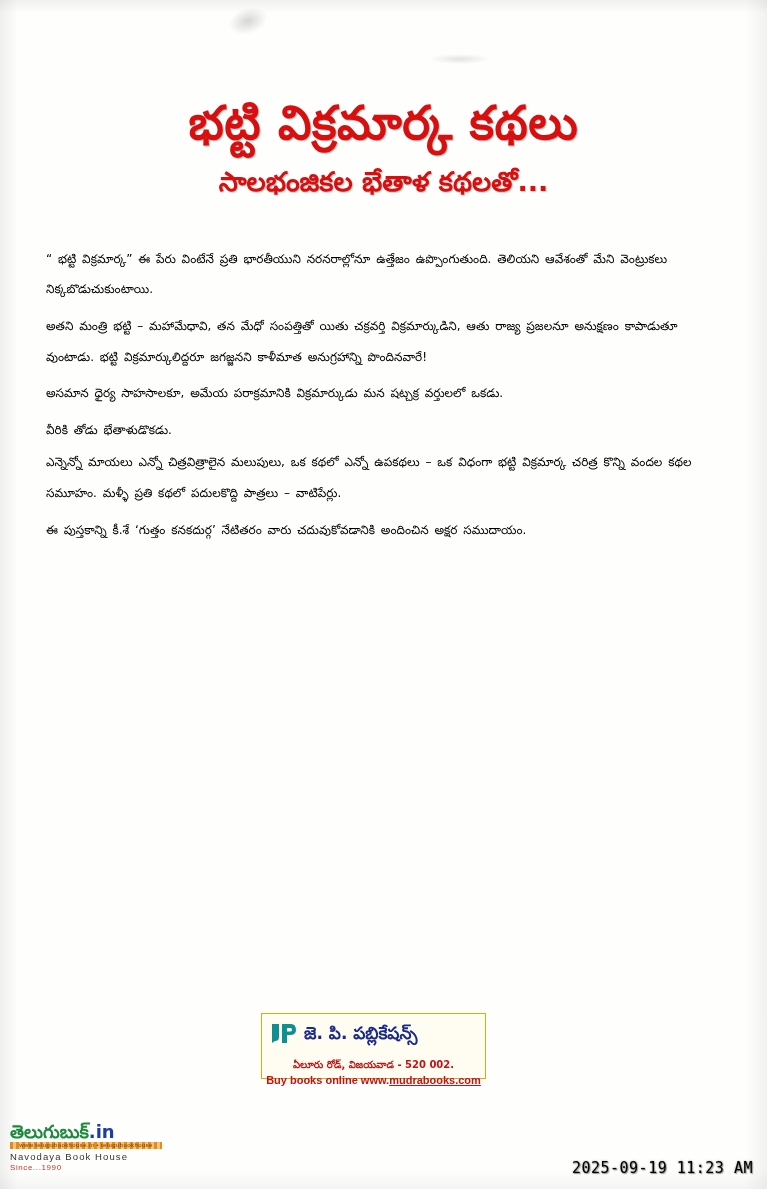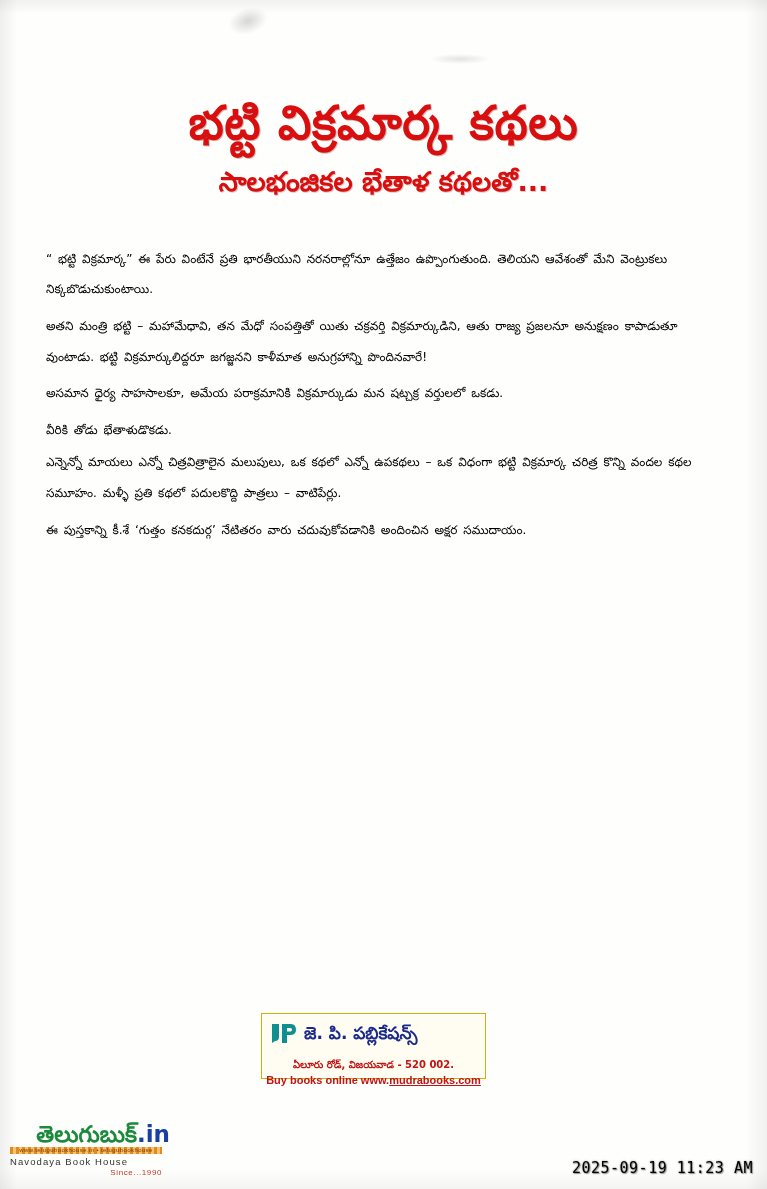--- a/index.html
+++ b/index.html
@@ -145,24 +145,23 @@
   
   .wm-left {
     position: absolute;
     left: 10px;
     top: 1123px;
     width: 160px;
   }
   .wm-logo {
     font-family: "DejaVu Sans", sans-serif;
     font-weight: bold;
-    font-size: 23px;
+    font-size: 18px;
     color: #1c8a3c;
     line-height: 1;
-    text-align: right;
   }
   .wm-logo .in {
     color: #1a3fa0;
   }
   .wm-bar {
     margin-top: 1px;
     height: 7px;
     width: 152px;
     background: repeating-linear-gradient(90deg, #e48b1a 0 3px, #f3c37a 3px 6px);
     color: #7a3a00;
@@ -178,21 +177,21 @@
     font-size: 9.5px;
     color: #333;
     letter-spacing: 1.1px;
     margin-top: 2px;
   }
   .wm-since {
     font-family: "Liberation Sans", sans-serif;
     font-size: 8px;
     color: #c0392b;
     letter-spacing: 0.6px;
-    text-align: right;
+    text-align: left;
     width: 152px;
     margin-top: 1px;
   }
   .timestamp {
     position: absolute;
     right: 14px;
     bottom: 12px;
     font-family: "DejaVu Sans Mono", monospace;
     font-size: 15px;
     color: #000000;

